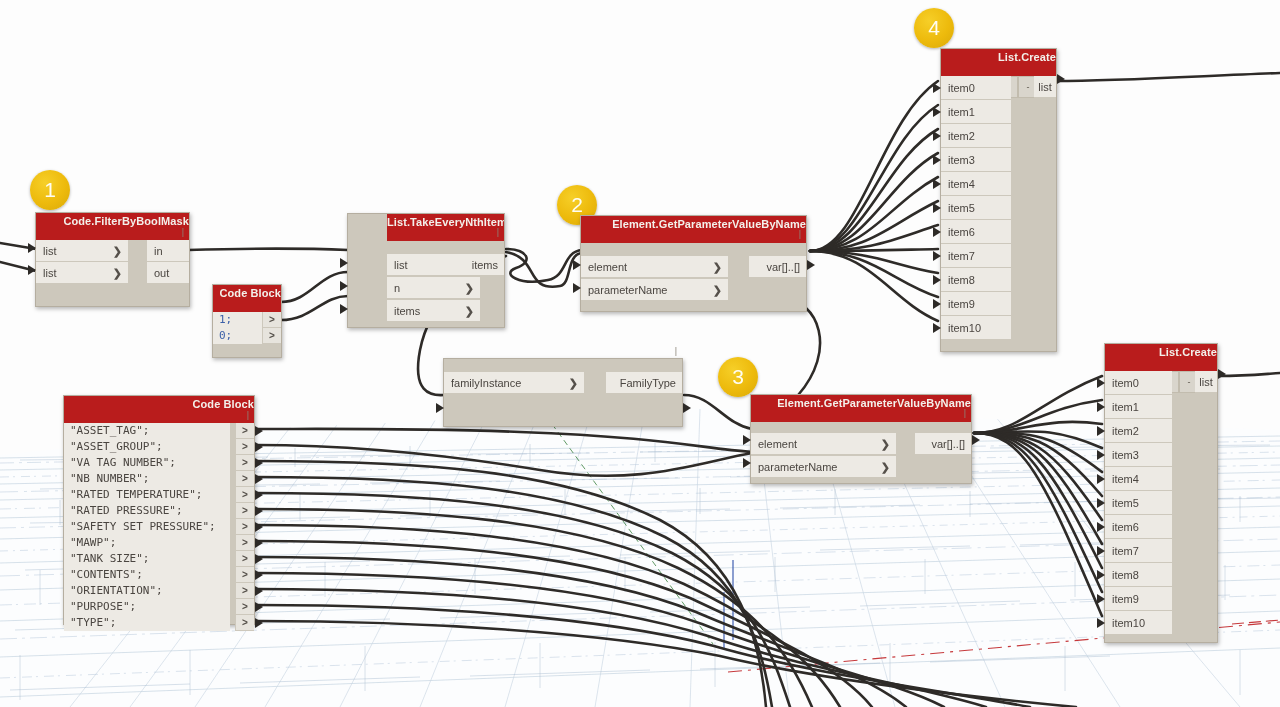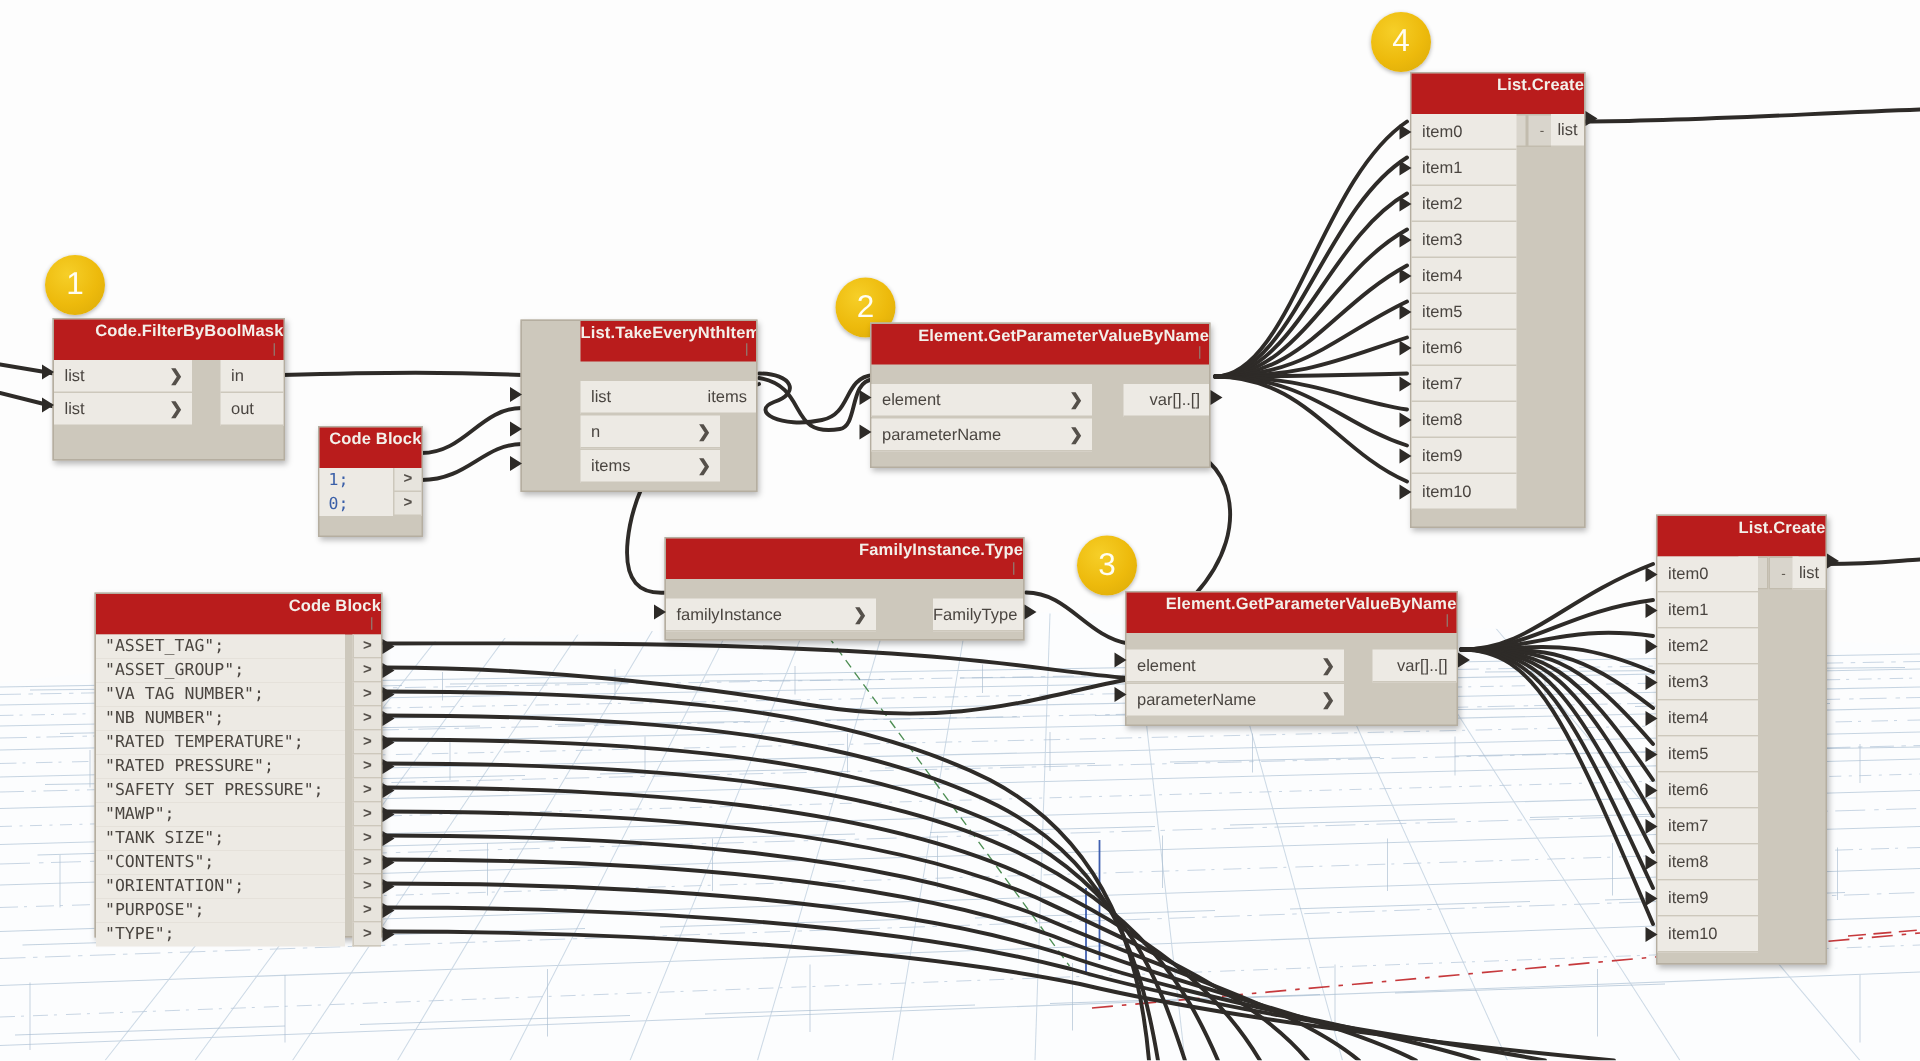--- a/index.html
+++ b/index.html
@@ -386,27 +386,26 @@
       </div>
       <div class="port out" style="top:13px;width:57px;padding-right:6px;">var[]..[]</div>
       <div class="node-footer" style="bottom:4px;">|</div>
     </div>
     <div class="nub l" style="left:-8px;top:44px;"></div>
     <div class="nub l" style="left:-8px;top:67px;"></div>
     <div class="nub r" style="left:226px;top:44px;"></div>
   </div>
 
   <div class="node" style="left:443px;top:358px;width:240px;height:69px;">
-    <div class="node-header">FamilyInstance.Type</div>
     <div class="node-body">
       <div class="port in" style="top:13px;width:140px;">
         <span>familyInstance</span>
         <span class="chev">❯</span>
       </div>
-      <div class="port out" style="top:13px;width:60px;padding-right:6px;">FamilyType</div>
+      <div class="port out" style="top:13px;width:76px;padding-right:6px;">FamilyType</div>
       <div class="node-footer" style="bottom:3px;">|</div>
     </div>
     <div class="nub l" style="left:-8px;top:44px;"></div>
     <div class="nub r" style="left:239px;top:44px;"></div>
   </div>
 
   <div class="node" style="left:750px;top:394px;width:222px;height:90px;">
     <div class="node-header">Element.GetParameterValueByName</div>
     <div class="node-body">
       <div class="port in" style="top:11px;width:145px;">

